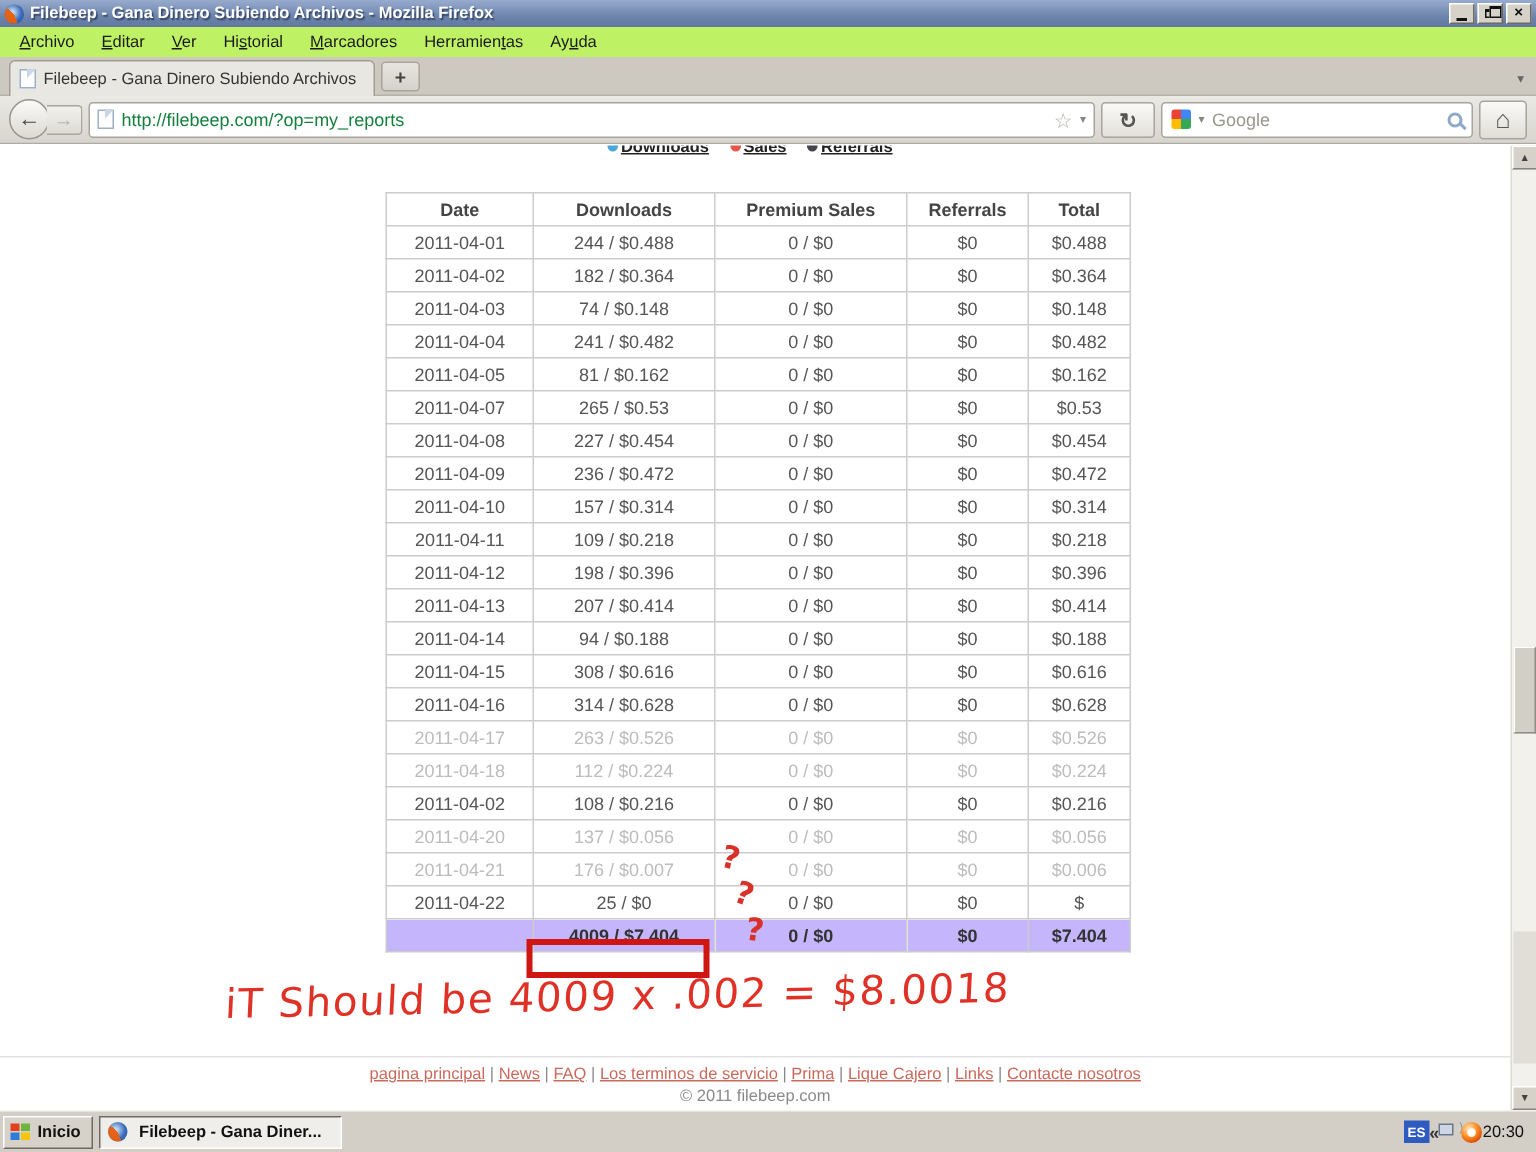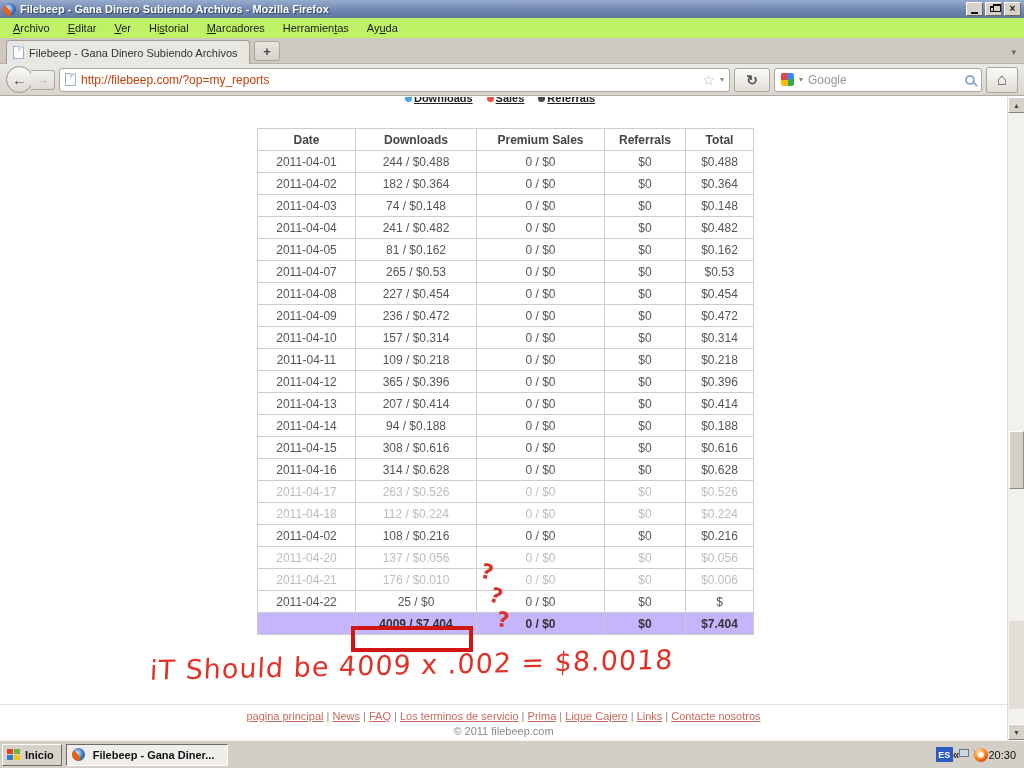--- a/index.html
+++ b/index.html
@@ -51,21 +51,21 @@
     background:linear-gradient(#ebe9e4, #d8d5ce); border-bottom:1px solid #aeaba3;
     display:flex; align-items:center; padding:0 6px; gap:4px; }
   .nav-back { width:27px; height:27px; border-radius:50%; border:1px solid #97948c;
     background:linear-gradient(#fbfaf8,#dcd9d2); color:#444; font-size:15px; font-weight:bold;
     display:flex; align-items:center; justify-content:center; flex:0 0 auto; }
   .nav-fwd { width:24px; height:20px; border:1px solid #aaa79f; border-left:none; border-radius:0 3px 3px 0;
     background:linear-gradient(#f2f1ed,#dedbd4); color:#b8b5ad; font-size:13px; font-weight:bold;
     display:flex; align-items:center; justify-content:center; margin-left:-6px; flex:0 0 auto; }
   .urlbar { flex:1; height:24px; background:#fff; border:1px solid #a8a59d; border-radius:3px;
     display:flex; align-items:center; padding:0 5px; gap:5px; }
-  .url-text { flex:1; font-size:12px; color:#c2410c; white-space:nowrap; overflow:hidden; }
+  .url-text { flex:1; font-size:12px; color:#15803d; white-space:nowrap; overflow:hidden; }
   .star { color:#b5b2aa; font-size:14px; }
   .mini-arrow { color:#8a8780; font-size:8px; }
   .reload-btn { width:36px; height:24px; border:1px solid #a8a59d; border-radius:3px;
     background:linear-gradient(#fbfaf8,#e3e0da); color:#555; font-size:14px; font-weight:bold;
     display:flex; align-items:center; justify-content:center; flex:0 0 auto; }
   .searchbox { width:208px; height:24px; background:#fff; border:1px solid #a8a59d; border-radius:3px;
     display:flex; align-items:center; padding:0 6px; gap:5px; flex:0 0 auto; }
   .g-ico { width:13px; height:13px; border-radius:2px; flex:0 0 auto;
     background:conic-gradient(#4285f4 0 90deg, #34a853 90deg 180deg, #fbbc05 180deg 270deg, #ea4335 270deg 360deg); }
   .search-text { flex:1; font-size:12px; color:#9a978f; }
@@ -290,21 +290,21 @@
           </tr>
           <tr data-name="table-row">
             <td data-name="table-cell">2011-04-11</td>
             <td data-name="table-cell">109 / $0.218</td>
             <td data-name="table-cell">0 / $0</td>
             <td data-name="table-cell">$0</td>
             <td data-name="table-cell">$0.218</td>
           </tr>
           <tr data-name="table-row">
             <td data-name="table-cell">2011-04-12</td>
-            <td data-name="table-cell">365 / $0.396</td>
+            <td data-name="table-cell">198 / $0.396</td>
             <td data-name="table-cell">0 / $0</td>
             <td data-name="table-cell">$0</td>
             <td data-name="table-cell">$0.396</td>
           </tr>
           <tr data-name="table-row">
             <td data-name="table-cell">2011-04-13</td>
             <td data-name="table-cell">207 / $0.414</td>
             <td data-name="table-cell">0 / $0</td>
             <td data-name="table-cell">$0</td>
             <td data-name="table-cell">$0.414</td>
@@ -353,21 +353,21 @@
           </tr>
           <tr class="faded" data-name="table-row">
             <td data-name="table-cell">2011-04-20</td>
             <td data-name="table-cell">137 / $0.056</td>
             <td data-name="table-cell">0 / $0</td>
             <td data-name="table-cell">$0</td>
             <td data-name="table-cell">$0.056</td>
           </tr>
           <tr class="faded" data-name="table-row">
             <td data-name="table-cell">2011-04-21</td>
-            <td data-name="table-cell">176 / $0.010</td>
+            <td data-name="table-cell">176 / $0.007</td>
             <td data-name="table-cell">0 / $0</td>
             <td data-name="table-cell">$0</td>
             <td data-name="table-cell">$0.006</td>
           </tr>
           <tr data-name="table-row">
             <td data-name="table-cell">2011-04-22</td>
             <td data-name="table-cell">25 / $0</td>
             <td data-name="table-cell">0 / $0</td>
             <td data-name="table-cell">$0</td>
             <td data-name="table-cell">$</td>

